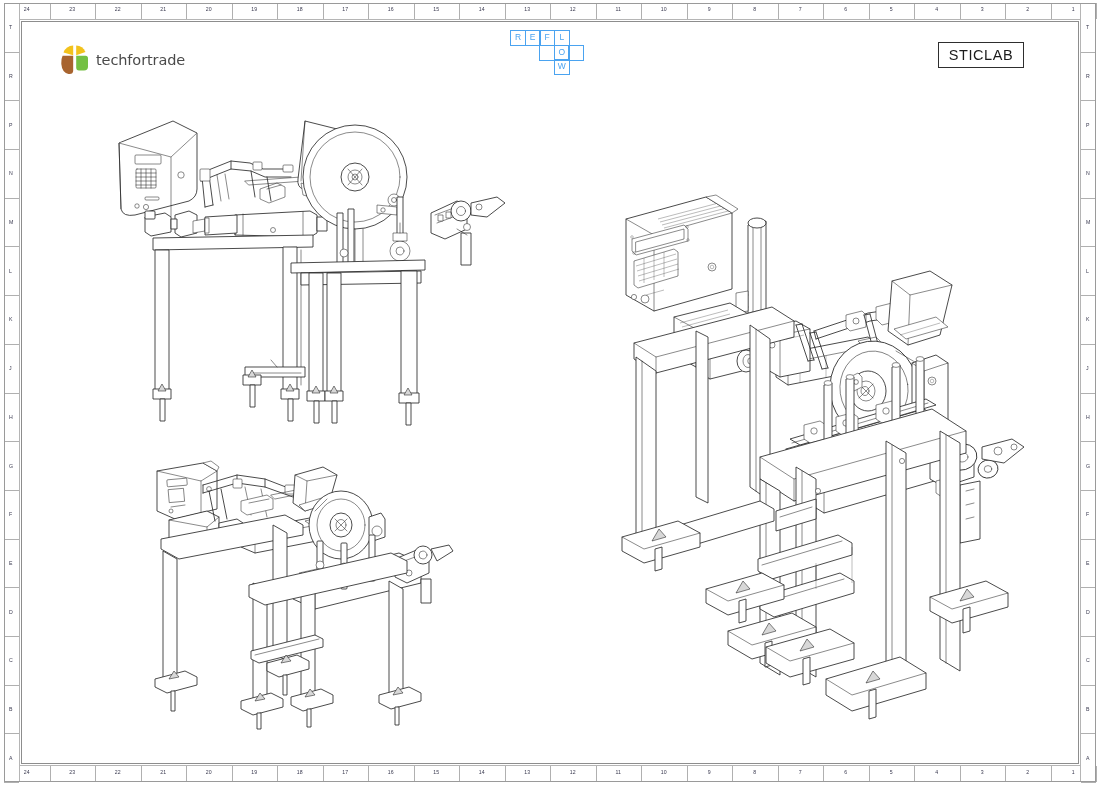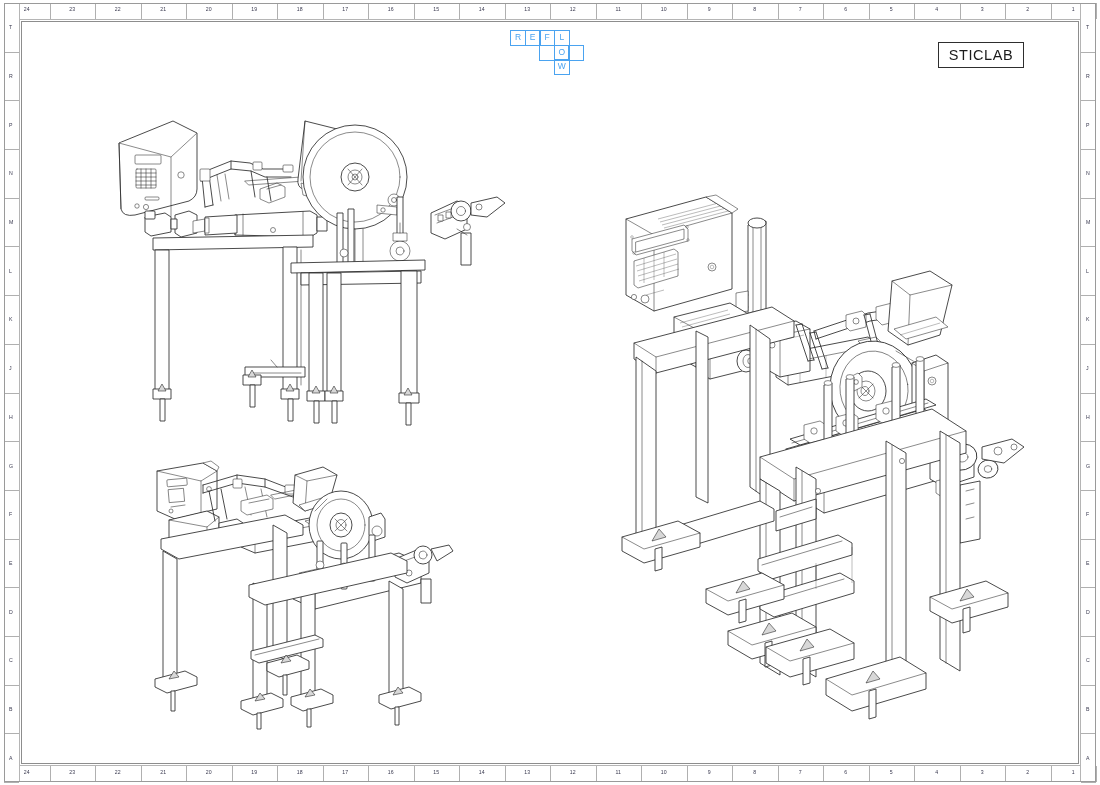--- a/index.html
+++ b/index.html
@@ -314,20 +314,33 @@
       <span class="rlabel-v" style="top: 559.906px;">E</span>
       <span class="rlabel-v" style="top: 608.594px;">D</span>
       <span class="rlabel-v" style="top: 657.281px;">C</span>
       <span class="rlabel-v" style="top: 705.969px;">B</span>
       <span class="rlabel-v" style="top: 754.656px;">A</span>
     </div>
   <div class="ruler-frame"></div>
 
   <div class="inner-border"></div>
 
+  <div id="tft-logo">
+    <svg class="mark" viewBox="0 0 32 34">
+
+      <path d="M3.5 9.5 A11 11 0 0 1 13.2 2.6 L13.2 12.2 Z" fill="#f2c21c"></path>
+
+      <path d="M16.2 2.6 A11 11 0 0 1 25.5 9.0 L16.2 12.2 Z" fill="#f2c21c"></path>
+
+      <path d="M2.6 12.8 L13.2 12.8 L13.2 27.5 Q13.2 31.5 8.5 31.0 Q2.0 29.5 1.3 21.0 Q0.9 16.0 2.6 12.8 Z" fill="#a8642f"></path>
+
+      <path d="M16.2 12.8 L25.6 12.8 Q28.0 12.8 28.0 15.5 L28.0 23.5 Q28.0 27.5 24.0 27.5 L19.0 27.5 Q16.2 27.5 16.2 24.5 Z" fill="#74c043"></path>
+    </svg>
+    <span class="wordmark">techfortrade</span>
+  </div>
 
   <div id="reflow-logo">
       <div class="cell" style="left: 0px; top: 0px;">R</div>
       <div class="cell" style="left: 14.6px; top: 0px;">E</div>
       <div class="cell" style="left: 29.2px; top: 0px;">F</div>
       <div class="cell" style="left: 43.8px; top: 0px;">L</div>
       <div class="cell blank" style="left: 29.2px; top: 14.6px;"></div>
       <div class="cell" style="left: 43.8px; top: 14.6px;">O</div>
       <div class="cell blank" style="left: 58.4px; top: 14.6px;"></div>
       <div class="cell" style="left: 43.8px; top: 29.2px;">W</div>

